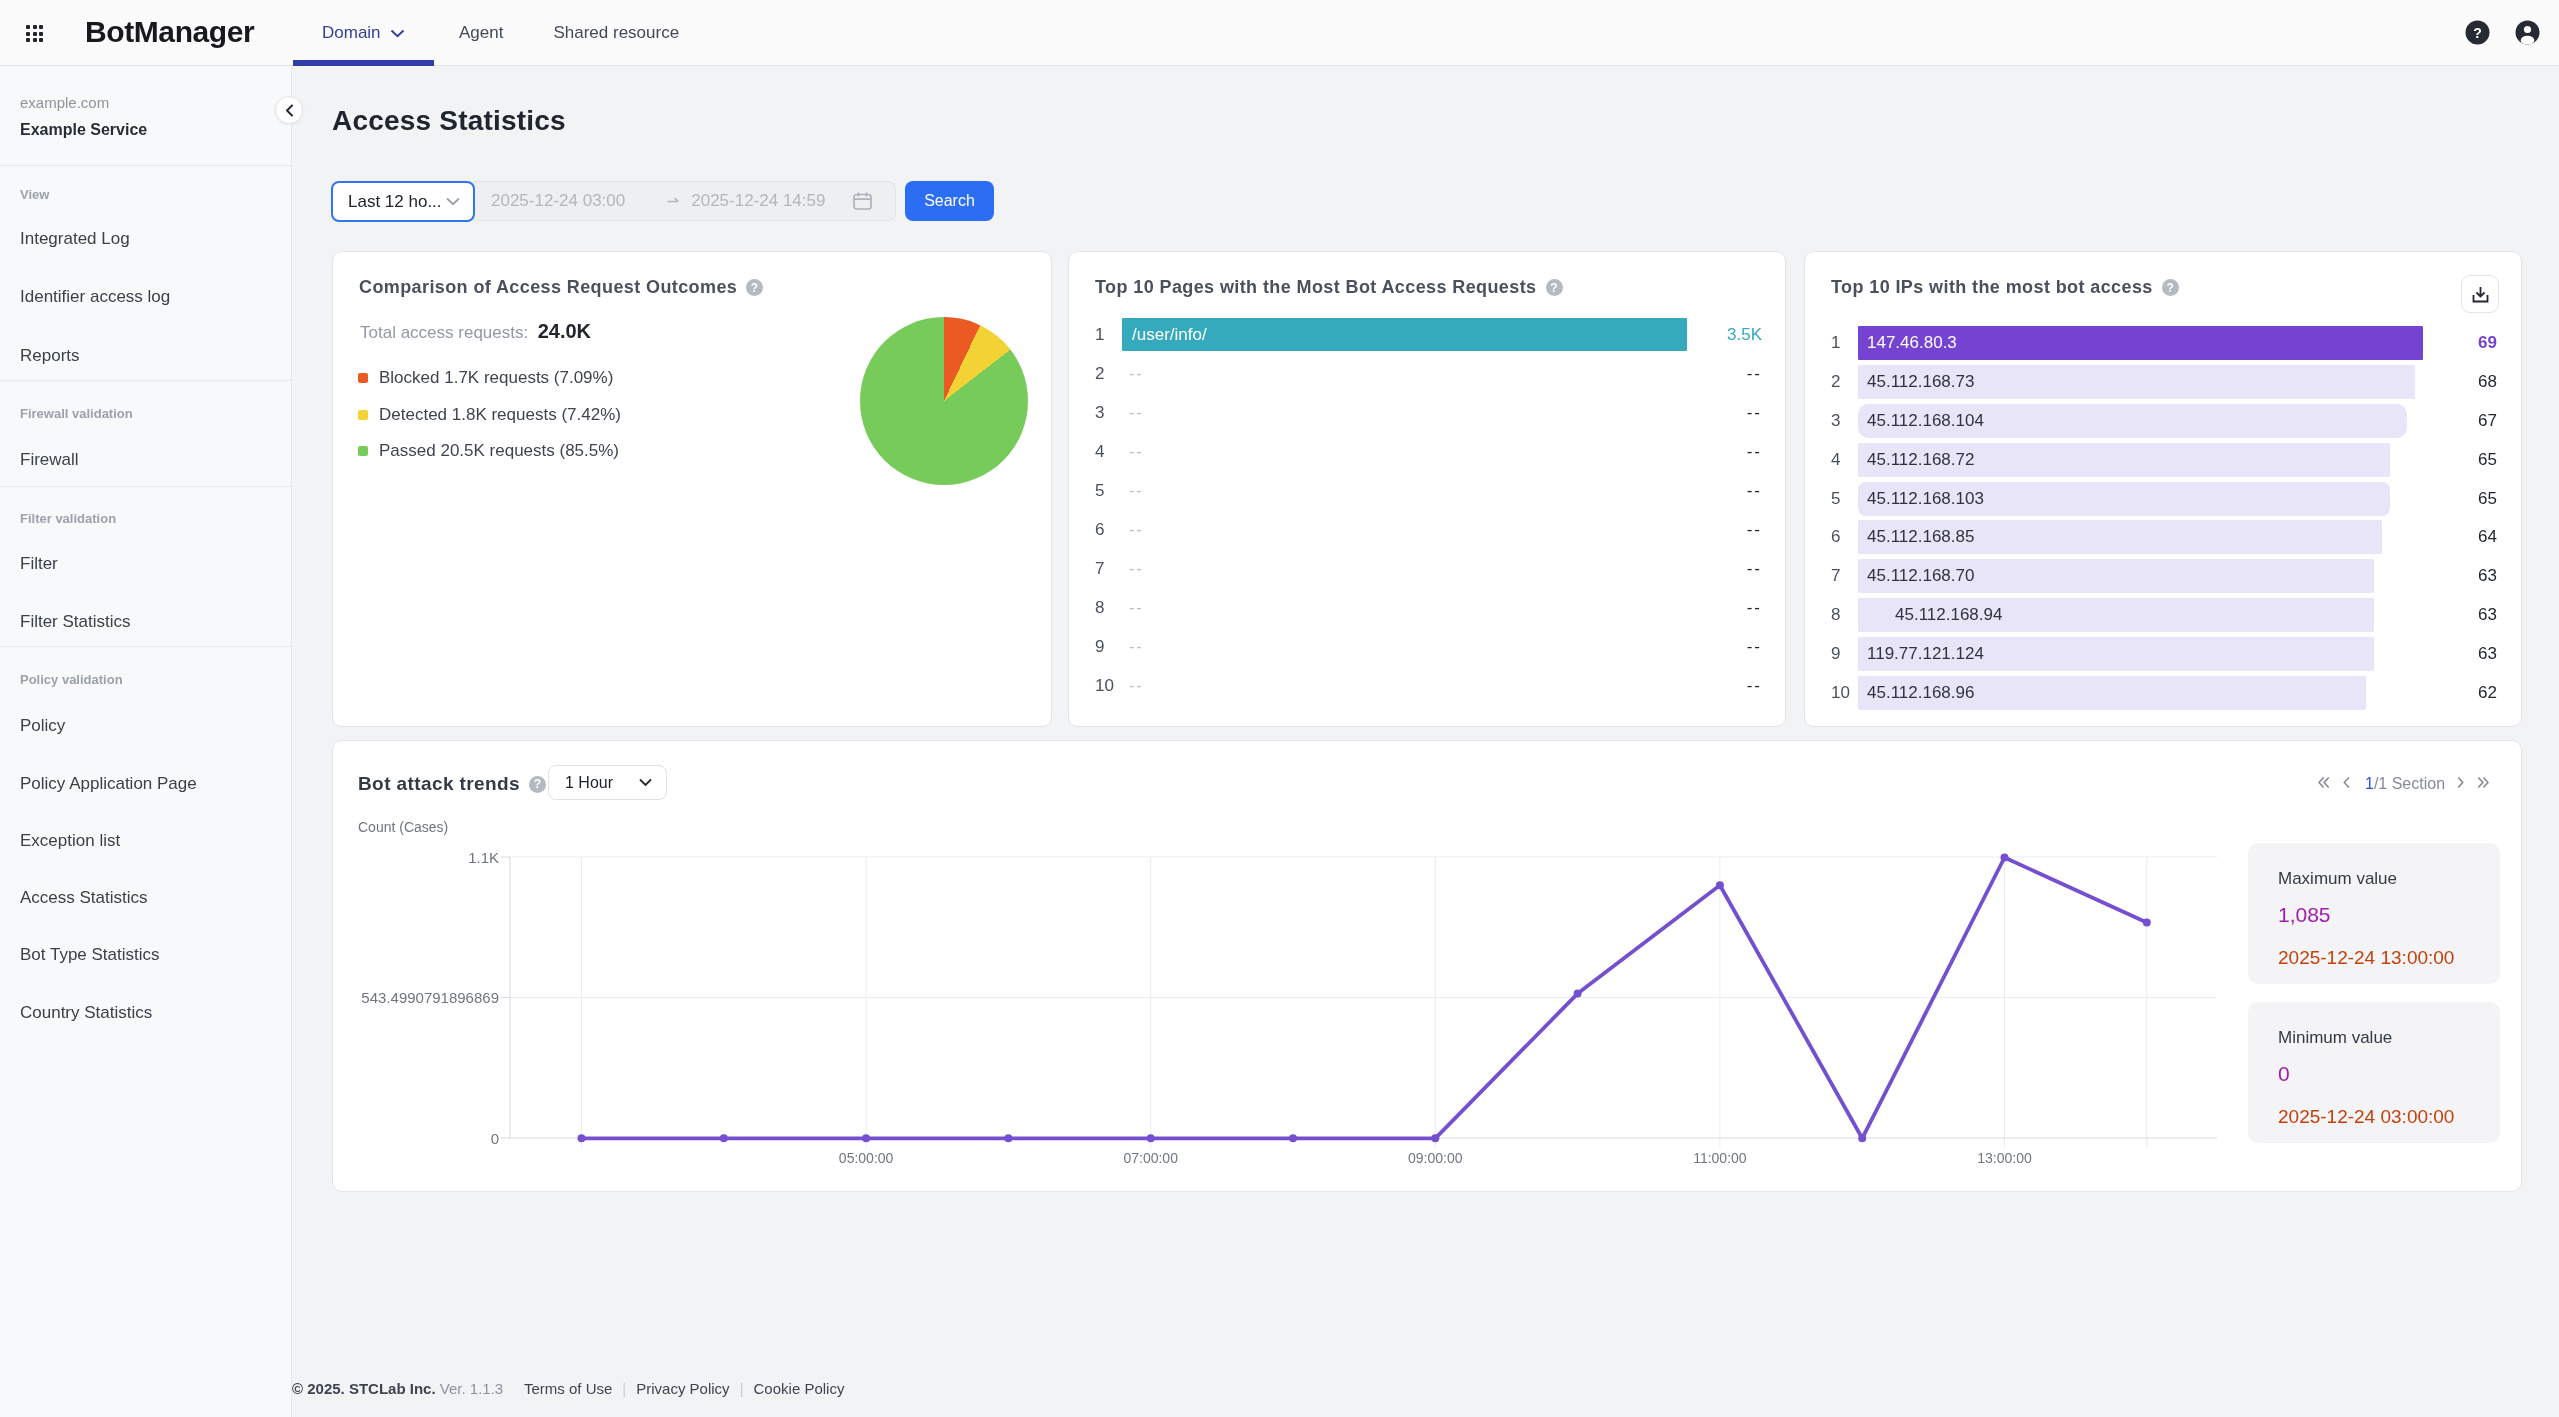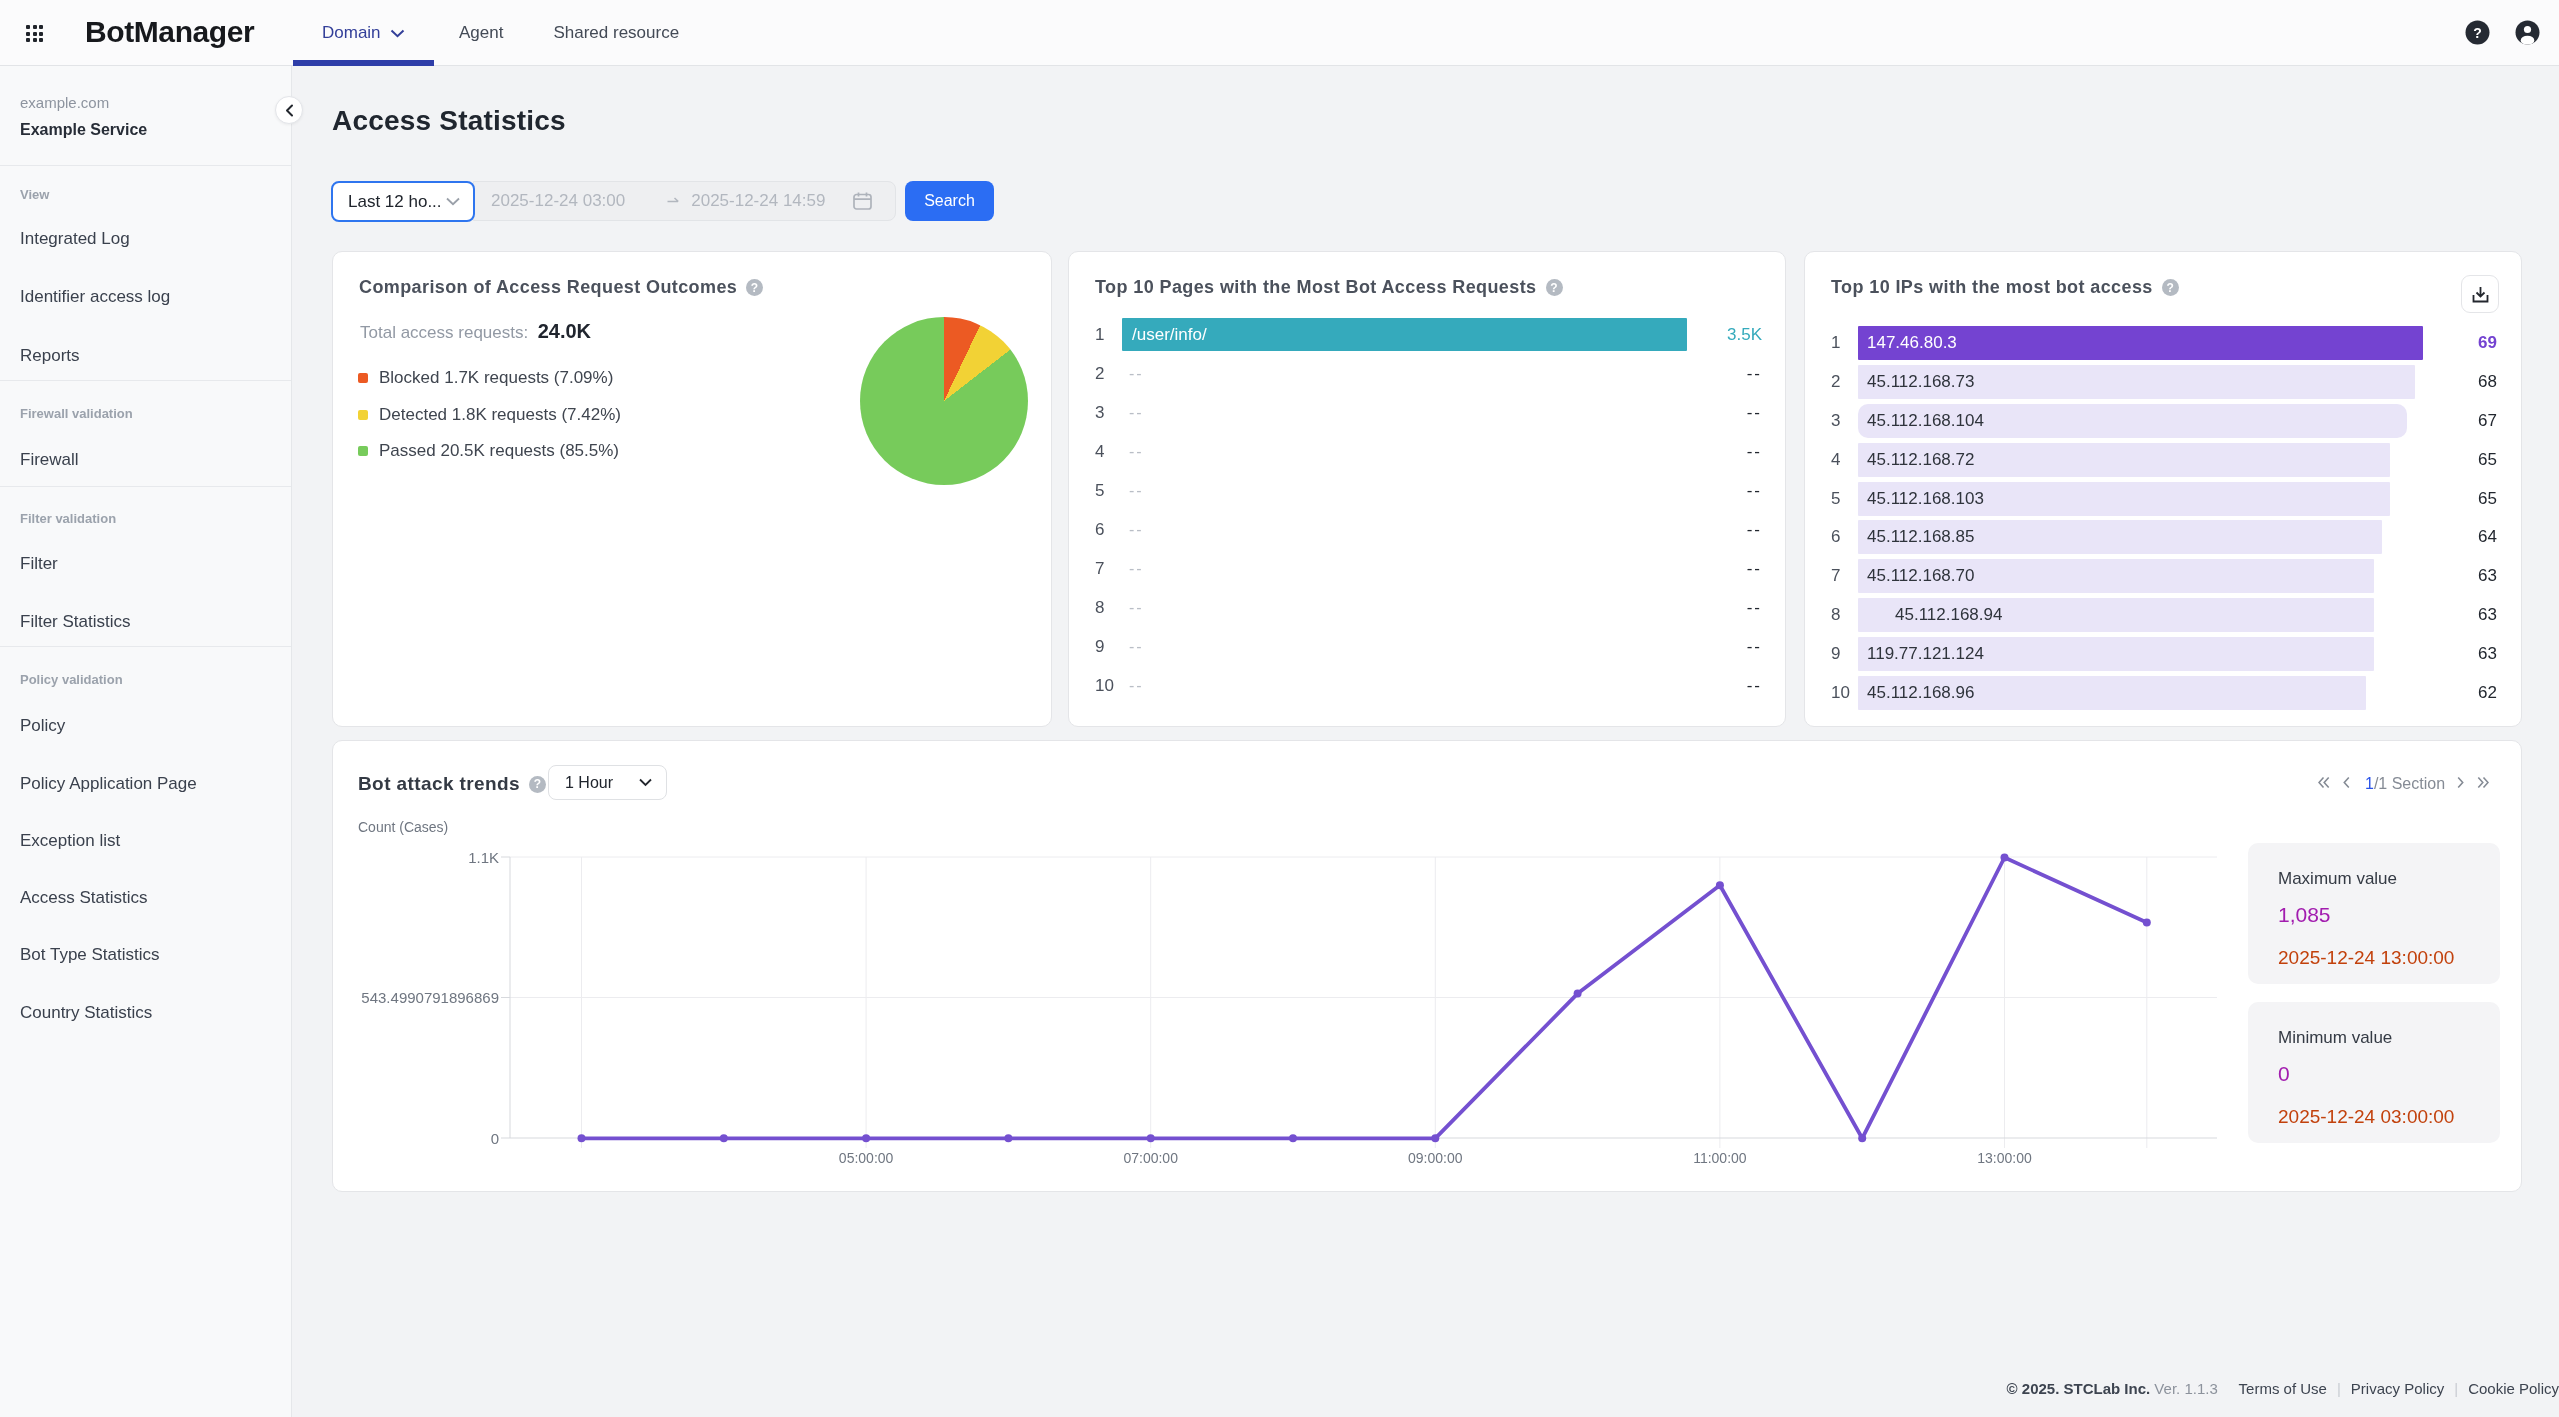--- a/index.html
+++ b/index.html
@@ -47,21 +47,21 @@
 .dash { color:#b9bec6; font-size:16px; letter-spacing:2px; padding-left:7px; }
 .rowval.dash { padding-left:0; }
 .rowval { margin-left:auto; font-size:17px; color:#22272f; text-align:right; }
 
 
 .greybox { position:absolute; left:1915px; width:252px; height:141px; background:#f4f4f6; border-radius:10px; padding:26px 0 0 30px; }
 .greybox .t1 { font-size:17px; color:#343a44; }
 .greybox .t2 { font-size:21px; font-weight:400; color:#a21caf; margin-top:14px; }
 .greybox .t3 { font-size:19px; color:#c2410c; margin-top:20px; }
 
-.footer { position:absolute; left:292px; top:1380px; width:2267px; text-align:right; font-size:15px; color:#8c929c; }
+.footer { position:absolute; left:292px; top:1380px; width:2267px; text-align:left; font-size:15px; color:#8c929c; }
 .footer b { color:#3d4450; font-weight:700; }
 .footer .links { color:#3d4450; }
 .footer .sep { color:#c9cdd3; padding:0 10px; }
 </style>
 </head>
 <body>
 
 <div class="nav">
   <div class="gridicon">
       <span></span>
@@ -253,21 +253,21 @@
       </div>
     <div class="row" style="height:38.8px;">
         <div class="rank">4</div>
         <div style="width:532.2px; height:34px; background:#e9e5f8; border-radius:1px; display:flex; align-items:center;">
           <span style="color:#2f343c; font-size:17px; margin-left:9px;">45.112.168.72</span>
         </div>
         <div class="rowval">65</div>
       </div>
     <div class="row" style="height:38.8px;">
         <div class="rank">5</div>
-        <div style="width:532.2px; height:34px; background:#e9e5f8; border-radius:1px; display:flex; align-items:center;">
+        <div style="width:532.2px; height:34px; background:#e9e5f8; border-radius:8px; display:flex; align-items:center;">
           <span style="color:#2f343c; font-size:17px; margin-left:9px;">45.112.168.103</span>
         </div>
         <div class="rowval">65</div>
       </div>
     <div class="row" style="height:38.8px;">
         <div class="rank">6</div>
         <div style="width:524px; height:34px; background:#e9e5f8; border-radius:1px; display:flex; align-items:center;">
           <span style="color:#2f343c; font-size:17px; margin-left:9px;">45.112.168.85</span>
         </div>
         <div class="rowval">64</div>

